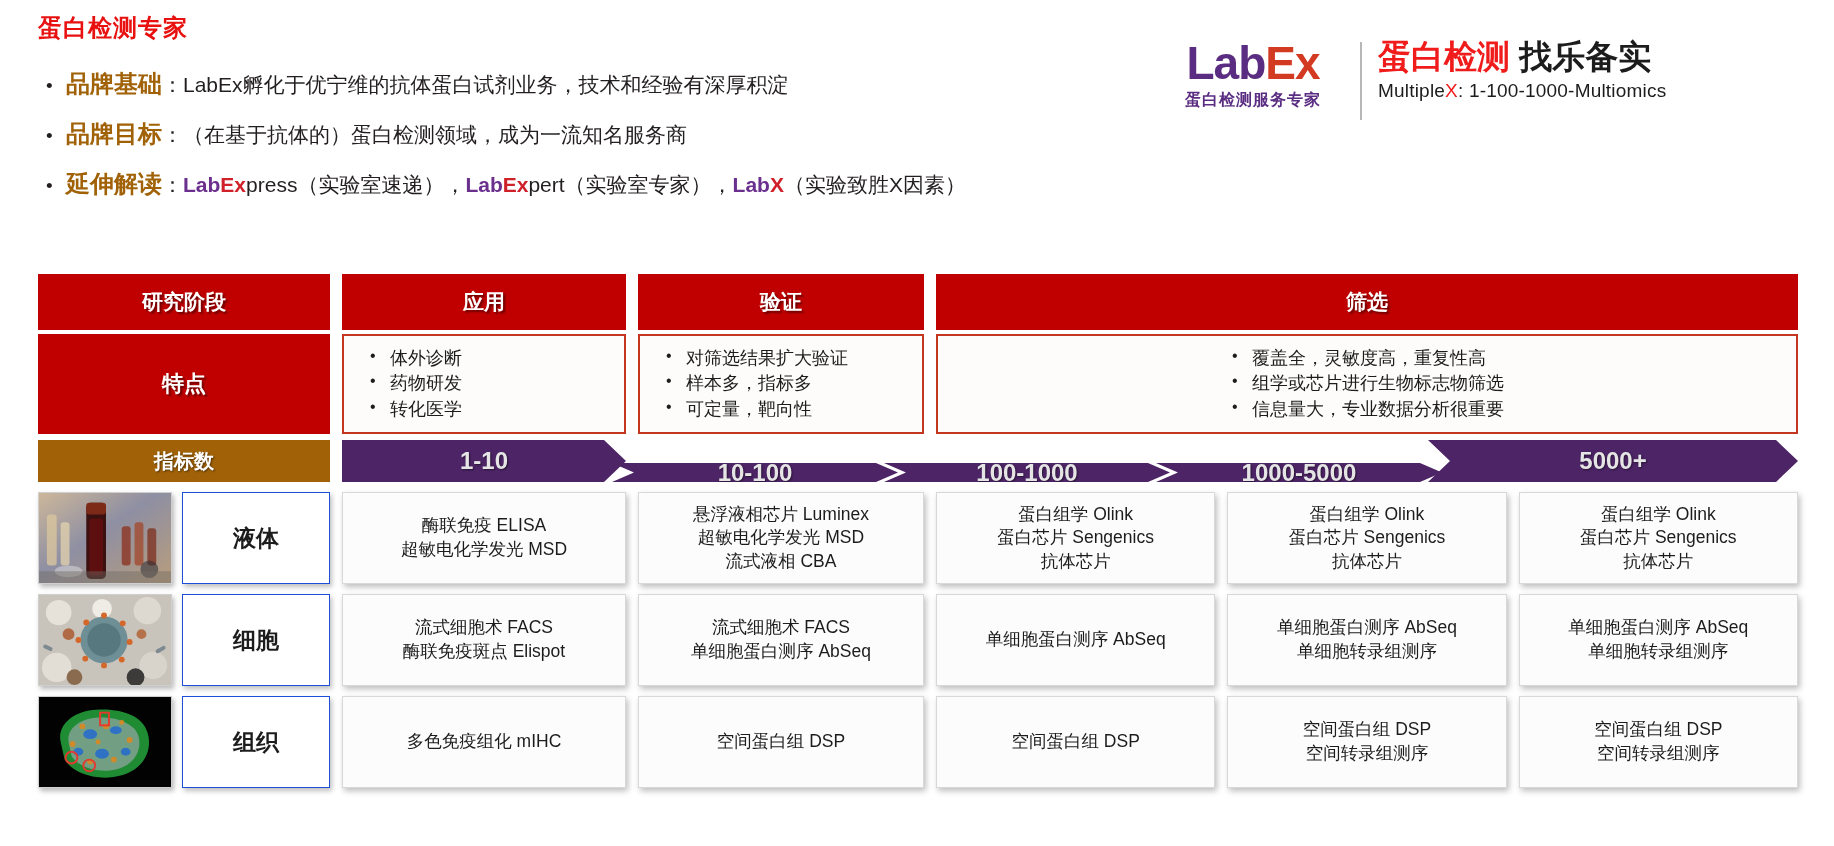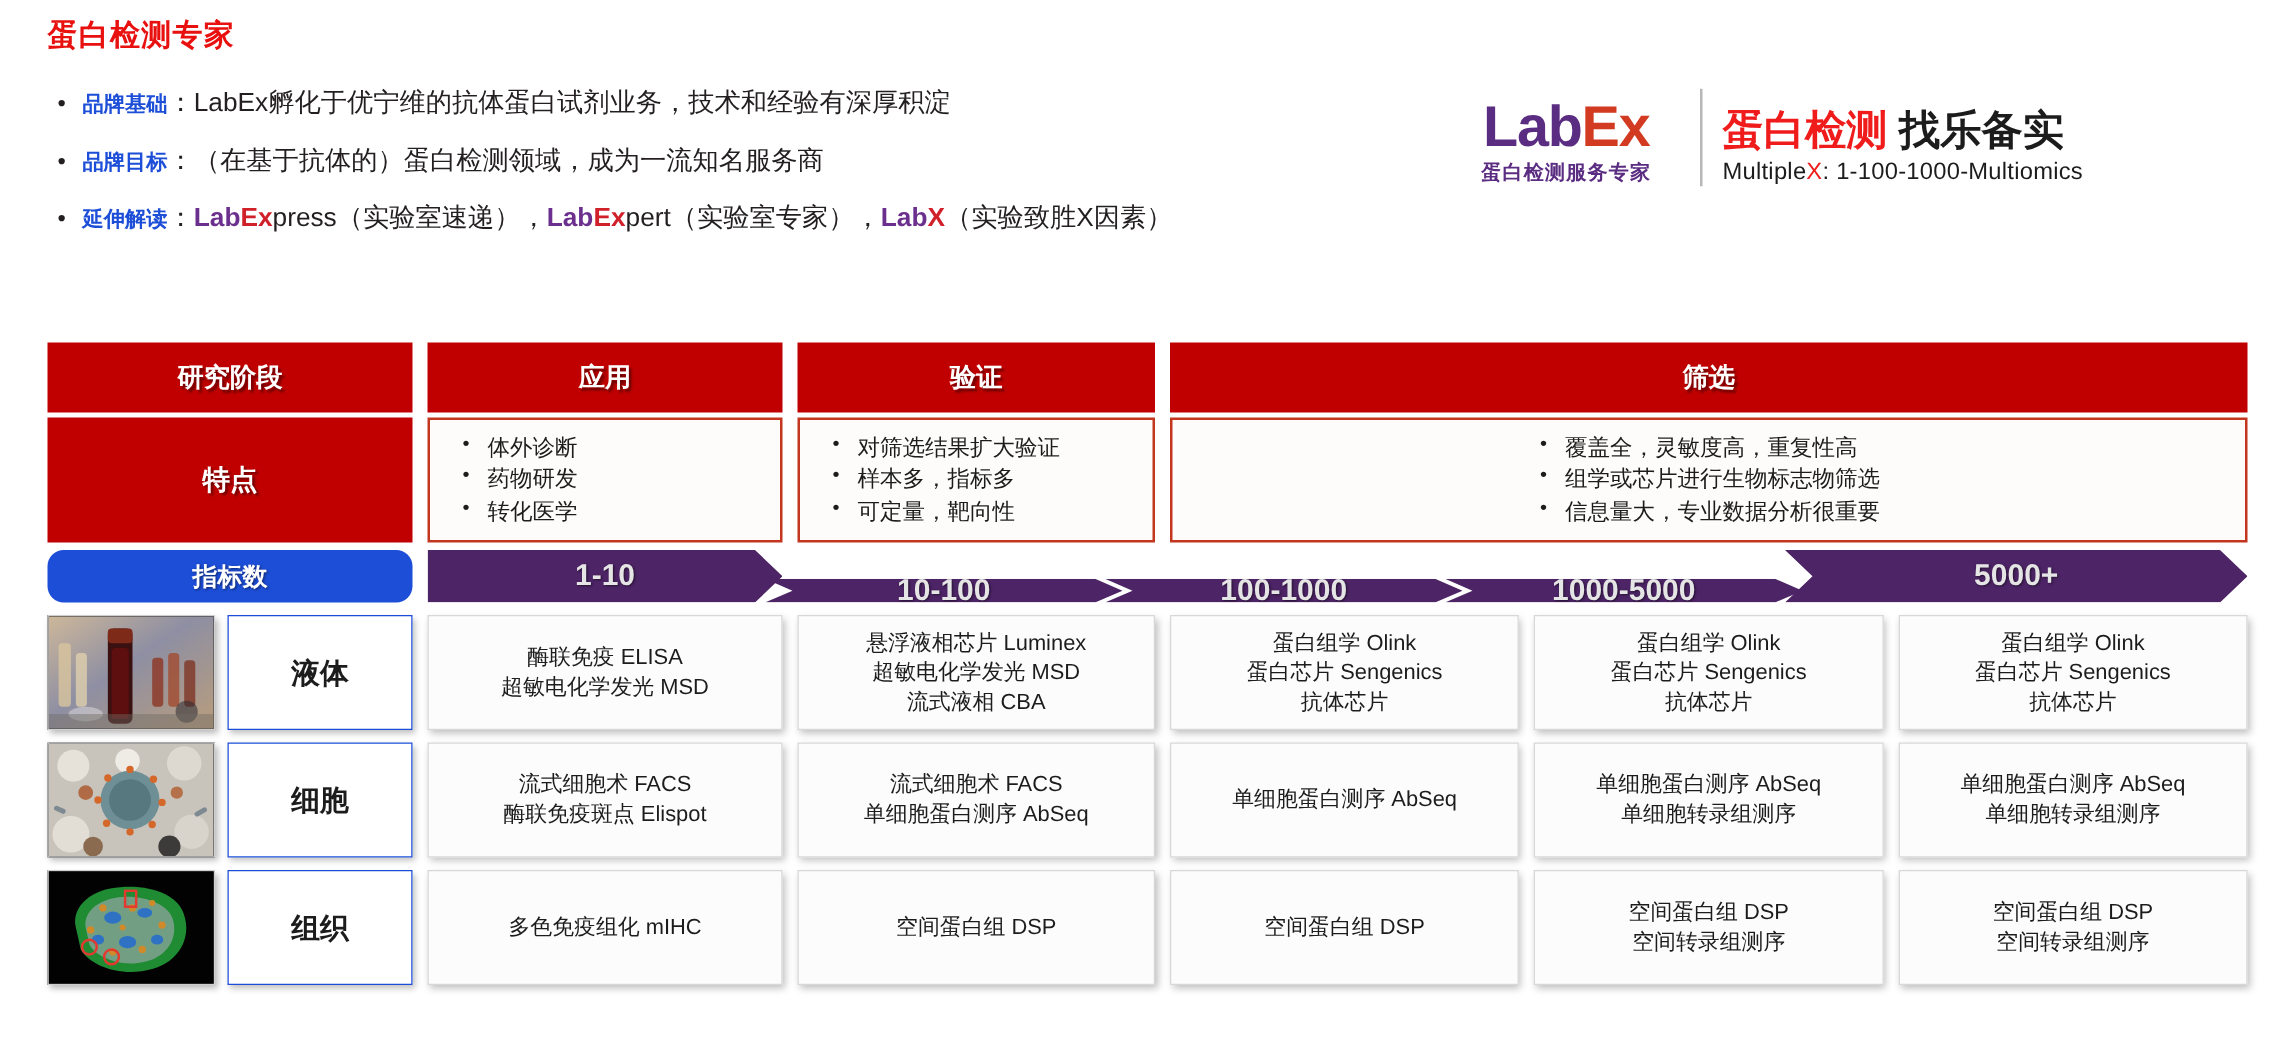--- a/index.html
+++ b/index.html
@@ -16,27 +16,27 @@
     position: absolute; left: 38px; top: 12px;
     font-size: 24px; font-weight: bold; color: #e8110f;
     letter-spacing: 1px;
   }
   .bullets { position: absolute; left: 40px; top: 68px; width: 1080px; }
   .brow { display: flex; align-items: baseline; margin-bottom: 18px; }
   .bdot {
     width: 26px; flex: 0 0 26px; color: #231f20; font-size: 19px;
     text-align: left; padding-left: 6px;
   }
-  .blabel { font-weight: bold; color: #1d4ed8; font-size: 17px; white-space: nowrap; }
+  .blabel { font-weight: bold; color: #a16207; font-size: 24px; white-space: nowrap; }
   .btext { color: #231f20; font-size: 21px; white-space: nowrap; }
   .btext .pp { color: #6b2f8e; font-weight: bold; }
   .btext .rr { color: #d0202a; font-weight: bold; }
 
   
-  .logo-wrap { position: absolute; left: 1160px; top: 40px; display: flex; align-items: flex-end; margin-top: 29px; }
+  .logo-wrap { position: absolute; left: 1160px; top: 40px; display: flex; align-items: flex-start; }
   .logo-left { width: 200px; text-align: center; padding-right: 14px; }
   .logo-mark { font-size: 46px; font-weight: bold; line-height: 1.0; letter-spacing: -1px; }
   .logo-mark .lab { color: #5b2d82; }
   .logo-mark .ex  { color: #d33a22; }
   .logo-sub { color: #5b2d82; font-size: 16px; font-weight: bold; margin-top: 4px; letter-spacing: 1px;}
   .logo-div { width: 2px; background: #b7b7b7; height: 78px; margin: 2px 16px 0 0; }
   .logo-right { padding-top: 0px; }
   .logo-r1 { font-size: 33px; font-weight: bold; line-height: 1.05; white-space: nowrap; }
   .logo-r1 .red { color: #f01c1c; }
   .logo-r1 .blk { color: #1c1c1c; }
@@ -74,23 +74,23 @@
     font-size: 18px; color: #1c1c1c; line-height: 1.42;
     position: relative; padding-left: 22px; white-space: nowrap;
   }
   .feat-box li::before {
     content: "\2022"; position: absolute; left: 2px; top: -1px; font-size: 16px; color: #1c1c1c;
   }
 
   
   .rowC { position: relative; display: flex; height: 42px; margin-top: 6px; }
   .pbox {
-    background: #1d4ed8; color: #fff; font-weight: bold;
+    background: #a16207; color: #fff; font-weight: bold;
     display: flex; align-items: center; justify-content: center;
-    font-size: 21px; text-shadow: 1px 1px 2px rgba(0,0,0,.5); border-radius: 13px;
+    font-size: 21px; text-shadow: 1px 1px 2px rgba(0,0,0,.5);
   }
   .pbox.first { width: 292px; font-size: 20px; }
   .chev {
     position: relative; background: #4d2466; color: #e5e5e5; font-weight: bold;
     font-size: 24px; display: flex; align-items: center; justify-content: center;
     text-shadow: 1px 1px 2px rgba(0,0,0,.5);
   }
   .chev.k1 { width: 284px; clip-path: polygon(0 0, calc(100% - 22px) 0, 100% 50%, calc(100% - 22px) 100%, 0 100%); }
   .chev.kn { width: 286px; margin-left: -14px;
              clip-path: polygon(0 0, calc(100% - 22px) 0, 100% 50%, calc(100% - 22px) 100%, 0 100%, 22px 50%); margin-top: 23px; }

